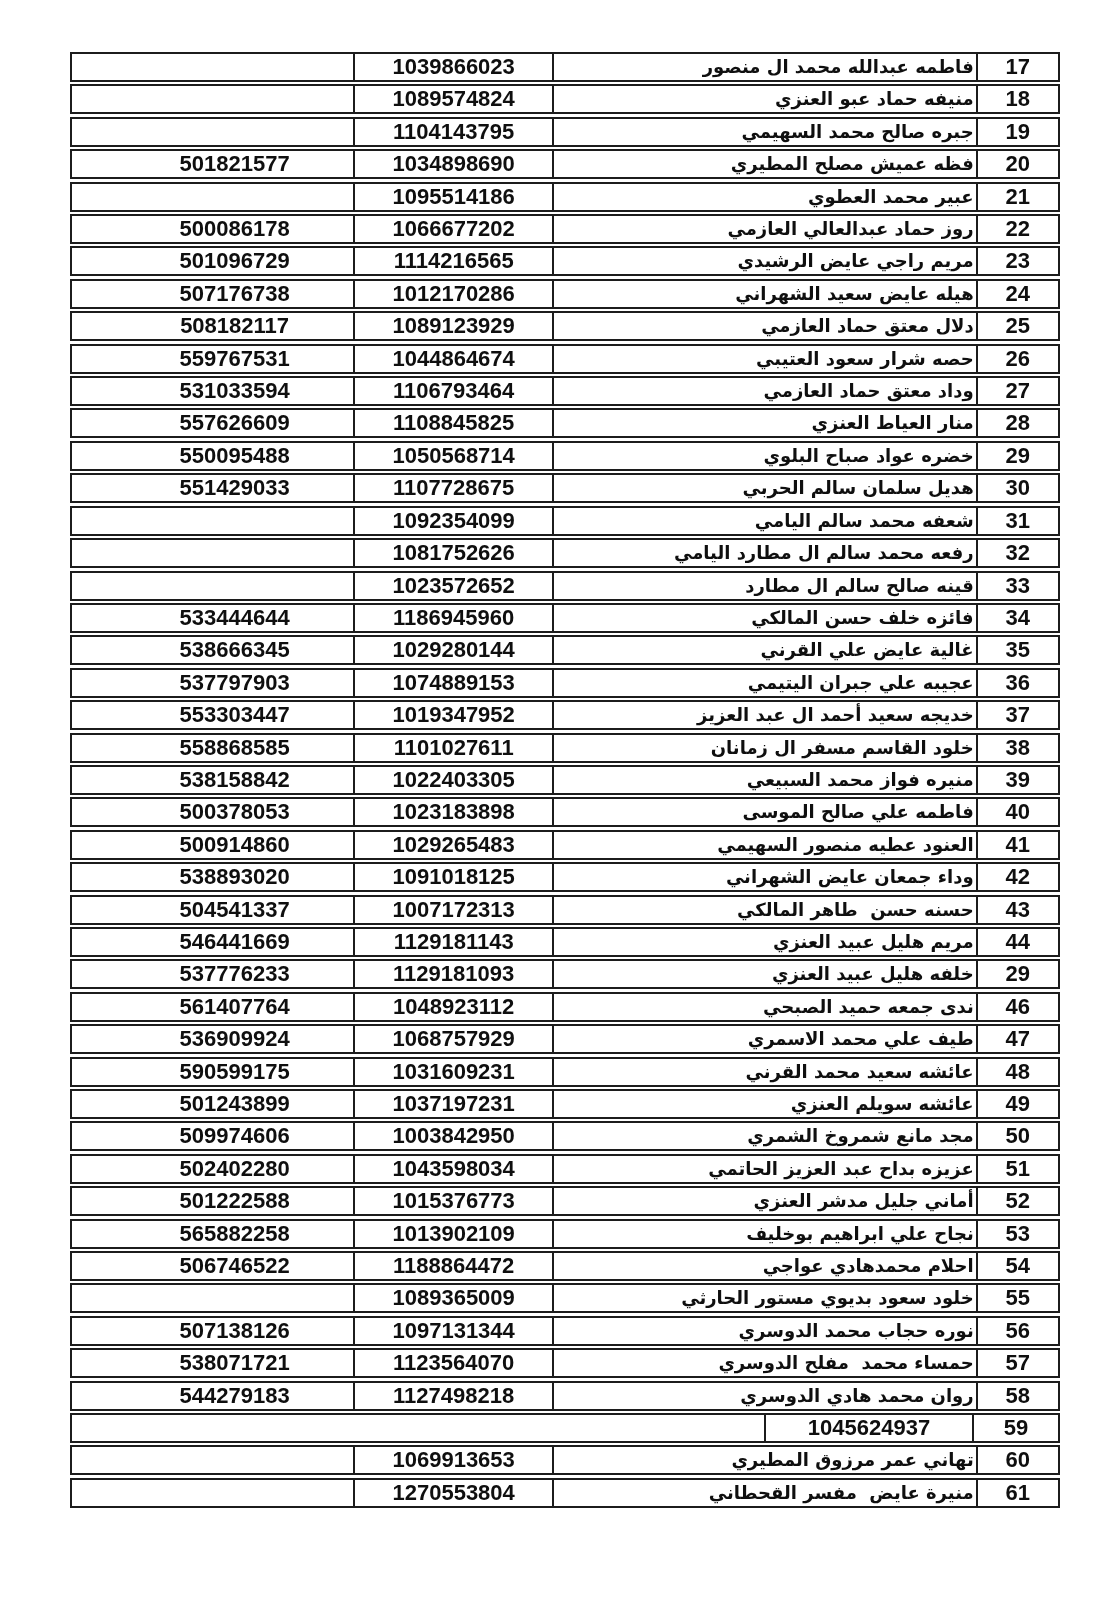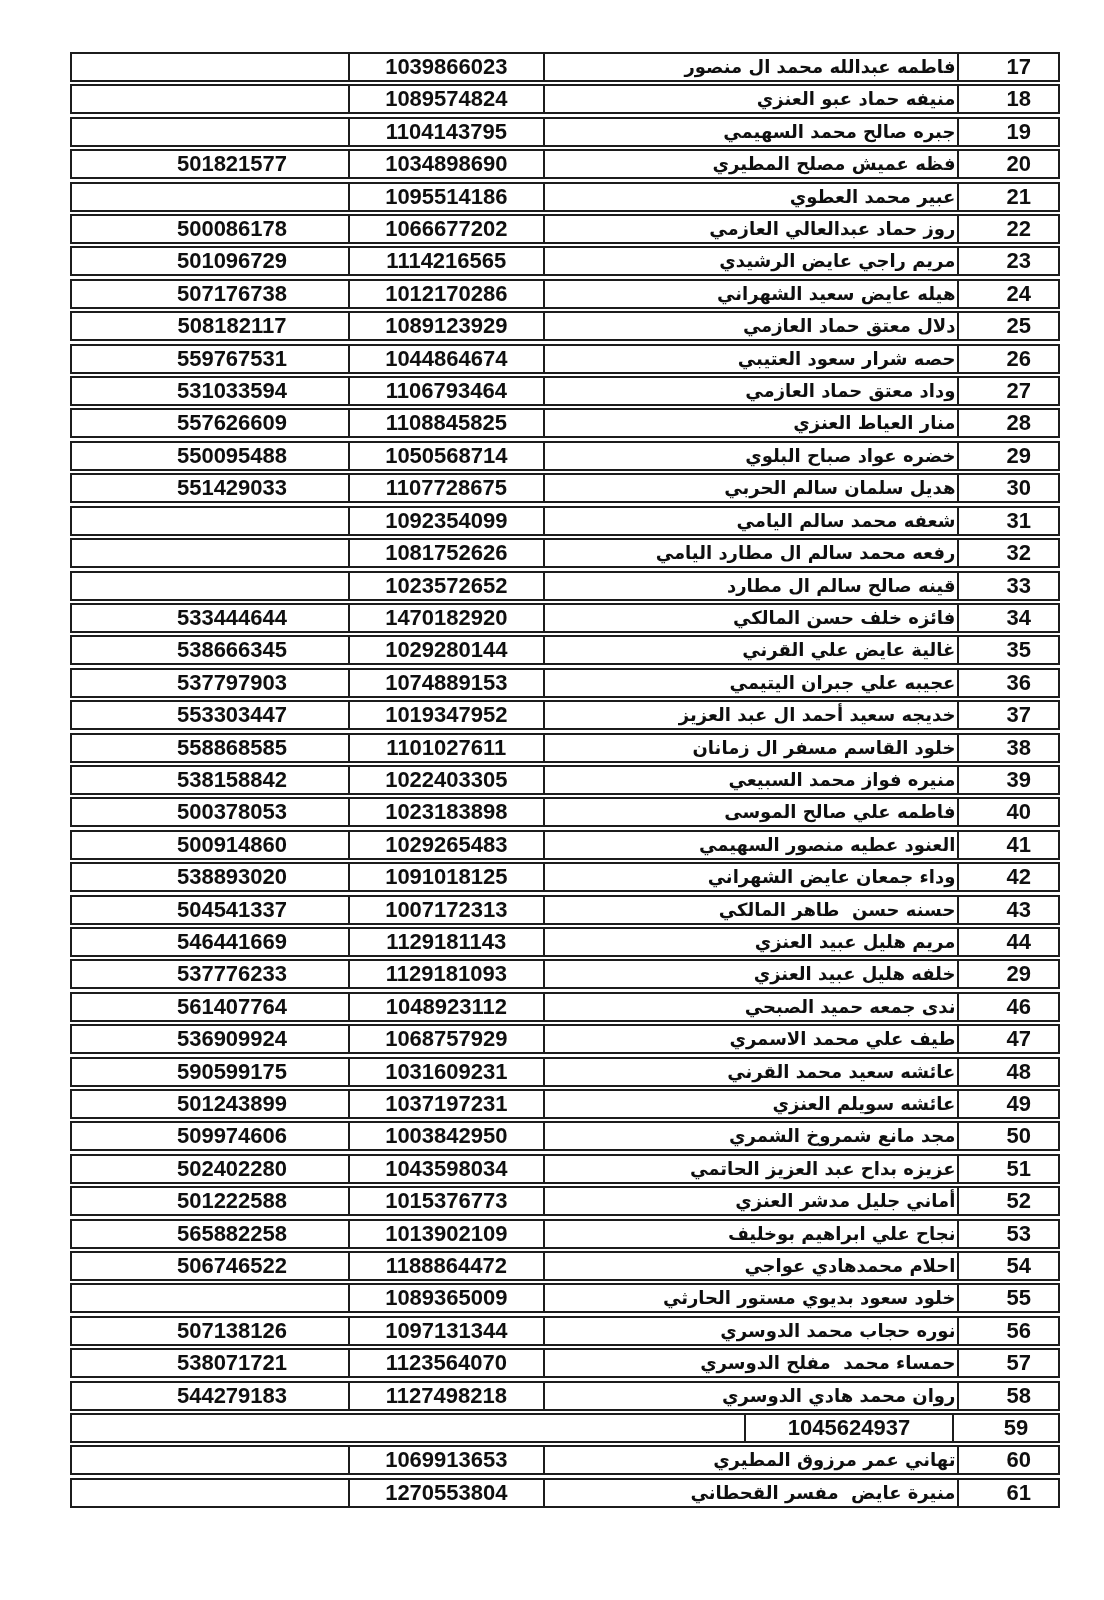--- a/index.html
+++ b/index.html
@@ -30,21 +30,21 @@
     box-sizing:border-box;
     height:100%;
     display:flex;
     align-items:center;
     justify-content:center;
     color:#0f0f0f;
     font-weight:700;
     font-size:22px;
     overflow:hidden;
   }
-  .cell-no    { width:84px;margin-left:20px; }
+  .cell-no    { width:84px; }
   .cell-name  {
     width:442px;
     border-right:2px solid #1c1c1c;
     justify-content:flex-start;      
     padding:0 2px 1px 16px;
     font-family:"DejaVu Sans", sans-serif;
     font-size:18px;
     white-space:pre;
   }
   .cell-id    { width:208px; border-right:2px solid #1c1c1c; }
@@ -170,21 +170,21 @@
   <div class="row" dir="rtl">
     <div class="cell cell-no">33</div>
     <div class="cell cell-name">قينه صالح سالم ال مطارد</div>
     <div class="cell cell-id">1023572652</div>
     <div class="cell cell-phone"></div>
   </div>
 
   <div class="row" dir="rtl">
     <div class="cell cell-no">34</div>
     <div class="cell cell-name">فائزه خلف حسن المالكي</div>
-    <div class="cell cell-id">1470182920</div>
+    <div class="cell cell-id">1186945960</div>
     <div class="cell cell-phone">533444644</div>
   </div>
 
   <div class="row" dir="rtl">
     <div class="cell cell-no">35</div>
     <div class="cell cell-name">غالية عايض علي القرني</div>
     <div class="cell cell-id">1029280144</div>
     <div class="cell cell-phone">538666345</div>
   </div>
 

